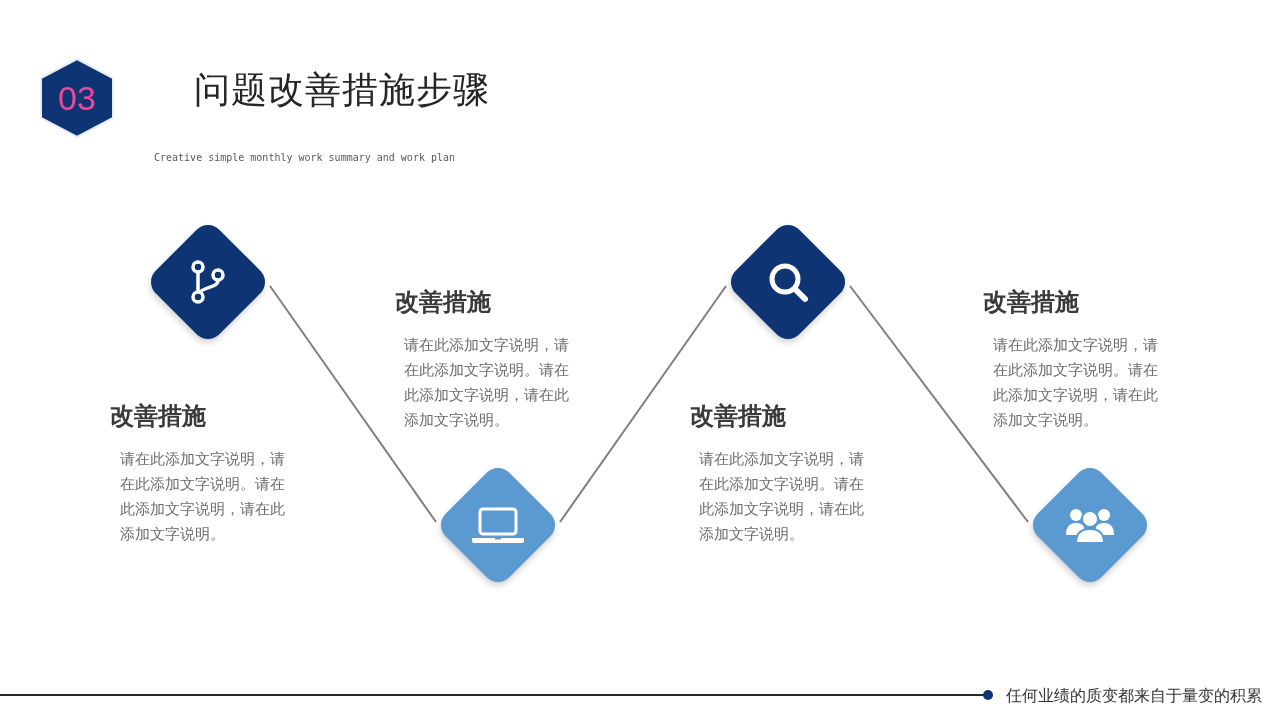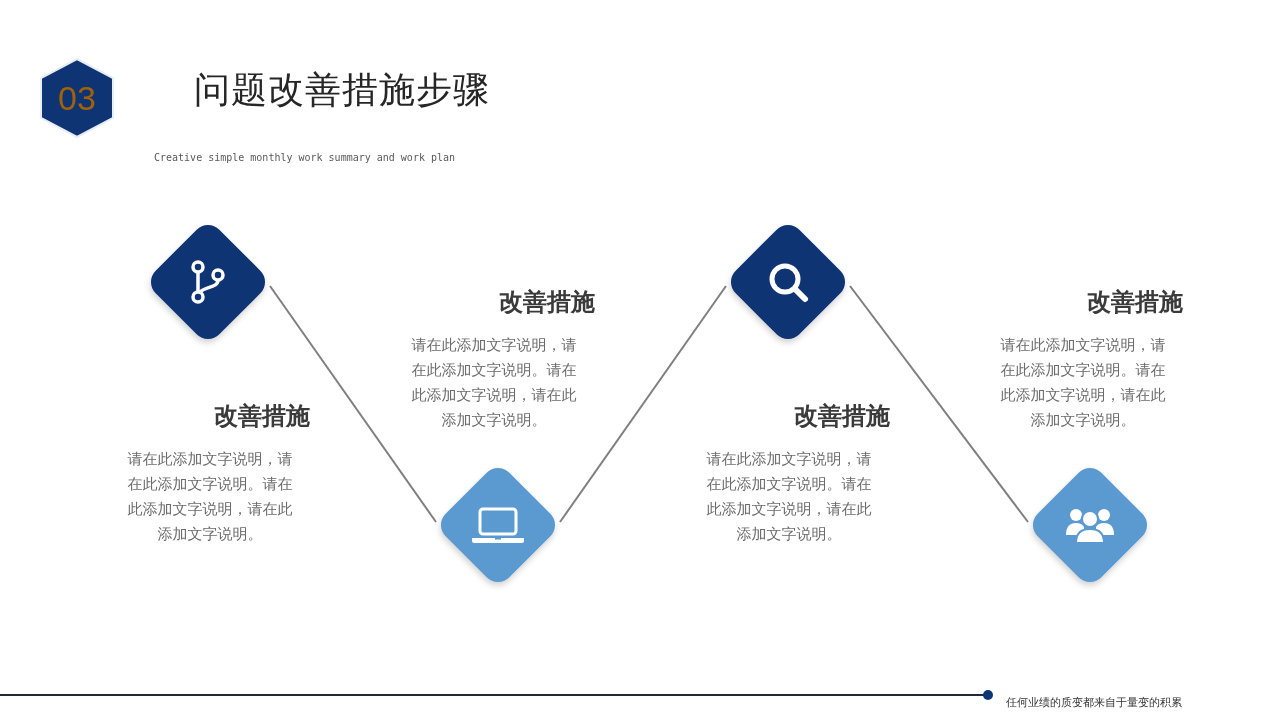--- a/index.html
+++ b/index.html
@@ -1,28 +1,28 @@
 <!DOCTYPE html>
 <html><head>
 <meta charset="utf-8">
 <style>
   html, body { margin:0; padding:0; }
   body { width:1280px; height:720px; position:relative; overflow:hidden; background:#ffffff; font-family:"DejaVu Sans", sans-serif; }
   .hex { position:absolute; left:39px; top:57px; width:76px; height:82px; }
-  .hex-num { position:absolute; left:39px; top:57px; width:76px; height:82px; display:flex; align-items:center; justify-content:center; color:#a16207; font-family:"Liberation Sans", sans-serif; font-size:34px; }
+  .hex-num { position:absolute; left:39px; top:57px; width:76px; height:82px; display:flex; align-items:center; justify-content:center; color:#ec4899; font-family:"Liberation Sans", sans-serif; font-size:34px; }
   .title { position:absolute; left:150px; top:66px; font-size:36px; color:#262626; letter-spacing:1px; white-space:nowrap;margin-left:44px; }
   .subtitle { position:absolute; left:154px; top:116px; font-family:"DejaVu Sans Mono", monospace; font-size:10px; color:#595959; white-space:nowrap;margin-top:36px; }
   .lines { position:absolute; left:0; top:0; width:1280px; height:720px; }
   .diamond { position:absolute; width:90px; height:90px; border-radius:16px; transform:rotate(45deg); box-shadow:2px 3px 6px rgba(0,0,0,0.18); }
   .icon { position:absolute; width:60px; height:60px; }
-  .step-title { position:absolute; width:200px; text-align:right; font-size:24px; font-weight:bold; color:#3a3a3a; }
-  .step-desc { position:absolute; width:180px; text-align:center; font-size:15px; line-height:25px; color:#6b6b6b; }
+  .step-title { position:absolute; width:200px; text-align:left; font-size:24px; font-weight:bold; color:#3a3a3a; }
+  .step-desc { position:absolute; width:180px; text-align:left; font-size:15px; line-height:25px; color:#6b6b6b; }
   .footer-line { position:absolute; left:0; top:694px; width:988px; height:2px; background:#1f2a33; }
   .footer-dot { position:absolute; left:983px; top:690px; width:10px; height:10px; border-radius:50%; background:#0f3474; }
-  .footer-text { position:absolute; left:1006px; top:686px; font-size:11px; color:#333333; white-space:nowrap;margin-top:9px; }
+  .footer-text { position:absolute; left:1006px; top:686px; font-size:16px; color:#333333; white-space:nowrap; }
   .page-num { position:absolute; left:1286px; top:683px; width:40px; height:25px; background:#0f3474; color:#ffffff; font-family:"Liberation Sans", sans-serif; font-size:16px; display:flex; align-items:center; justify-content:center; }
 </style>
 </head>
 <body>
 
 <svg class="hex" viewBox="0 0 76 82">
   <polygon points="38,2 74,21 74,61 38,80 2,61 2,21" fill="#0f3474" stroke="#e8eef6" stroke-width="2"></polygon>
 </svg>
 <div class="hex-num">03</div>
 <div class="title">问题改善措施步骤</div>

